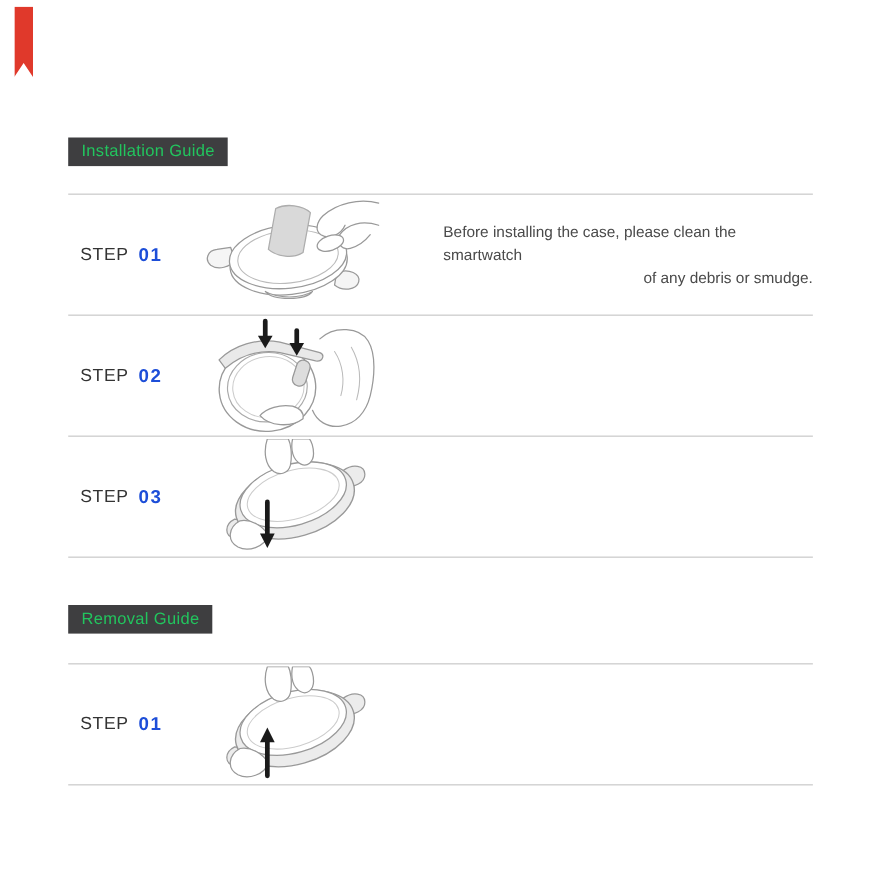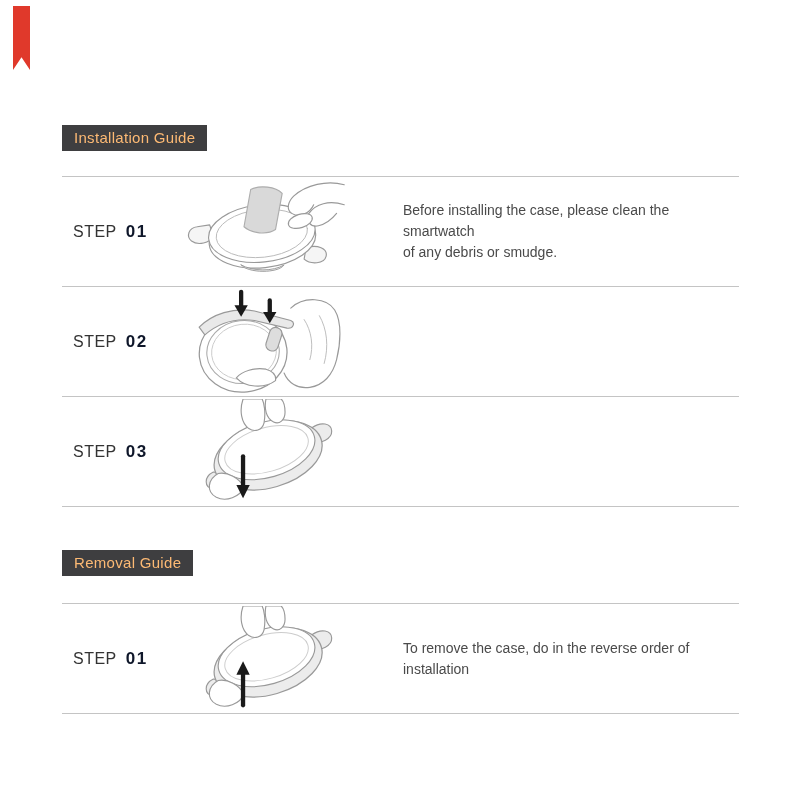--- a/index.html
+++ b/index.html
@@ -10,43 +10,43 @@
     font-family:"Liberation Sans", sans-serif;
     overflow:hidden;
   }
   .ribbon{
     position:absolute;left:13px;top:6px;width:17px;height:64px;
     background:#e0392b;
     clip-path:polygon(0 0,100% 0,100% 100%,50% 80%,0 100%);
   }
   .badge{
     position:absolute;left:62px;height:26px;line-height:26px;
-    padding:0 12px;background:#3e3e40;color:#fdba74;
+    padding:0 12px;background:#3e3e40;color:#22c55e;
     font-size:15px;letter-spacing:0.3px;font-weight:500;
   }
   .badge-install{top:125px;}
   .badge-removal{top:550px;}
   .rows{
     position:absolute;left:62px;width:677px;
     border-top:1px solid #c4c4c4;
   }
   .rows-install{top:176px;}
   .rows-removal{top:603px;}
   .row{position:relative;height:109px;border-bottom:1px solid #c4c4c4;}
   .step{
     position:absolute;left:11px;top:0;bottom:0;
     display:flex;align-items:center;
     font-size:16px;color:#333333;letter-spacing:0.5px;
   }
-  .step b{margin-left:9px;color:#0f172a;font-weight:700;letter-spacing:1.5px;font-size:17px;text-align:right;}
+  .step b{margin-left:9px;color:#1d4ed8;font-weight:700;letter-spacing:1.5px;font-size:17px;text-align:right;}
   .illus{position:absolute;left:118px;top:2px;width:170px;height:105px;}
   .desc{
     position:absolute;left:341px;top:0;bottom:0;
     display:flex;flex-direction:column;justify-content:center;
-    font-size:14px;line-height:21px;color:#4a4a4a;
+    font-size:14px;line-height:21px;color:#4a4a4a;align-items:flex-end;
   }
   svg{display:block;}
 </style>
 </head>
 <body>
 
 <div class="page">
 
   <div class="ribbon"></div>
 
@@ -158,19 +158,16 @@
           </g>
           <path d="M62,0 C58,12 60,25 68,31 C74,35 82,33 84,25 C86,14 84,4 82,0 Z" fill="#fff" stroke="#999" stroke-width="1.2"></path>
           <path d="M86,0 C84,10 86,20 94,24 C100,27 106,22 106,14 C106,8 104,2 102,0 Z" fill="#fff" stroke="#999" stroke-width="1.2"></path>
           <path d="M36,78 C25,84 23,97 34,103 C44,108 59,103 63,92 C58,83 46,76 36,78 Z" fill="#fff" stroke="#999" stroke-width="1.2"></path>
           <g>
             <line x1="62" y1="104" x2="62" y2="70" stroke="#1a1a1a" stroke-width="4.5"></line>
             <polygon points="55,72 69,72 62,58" fill="#1a1a1a"></polygon>
           </g>
         </svg>
       </div>
-      <div class="desc">
-        <div>To remove the case, do in the reverse order of installation</div>
-      </div>
     </div>
   </div>
 
 </div>
 
 </body></html>

